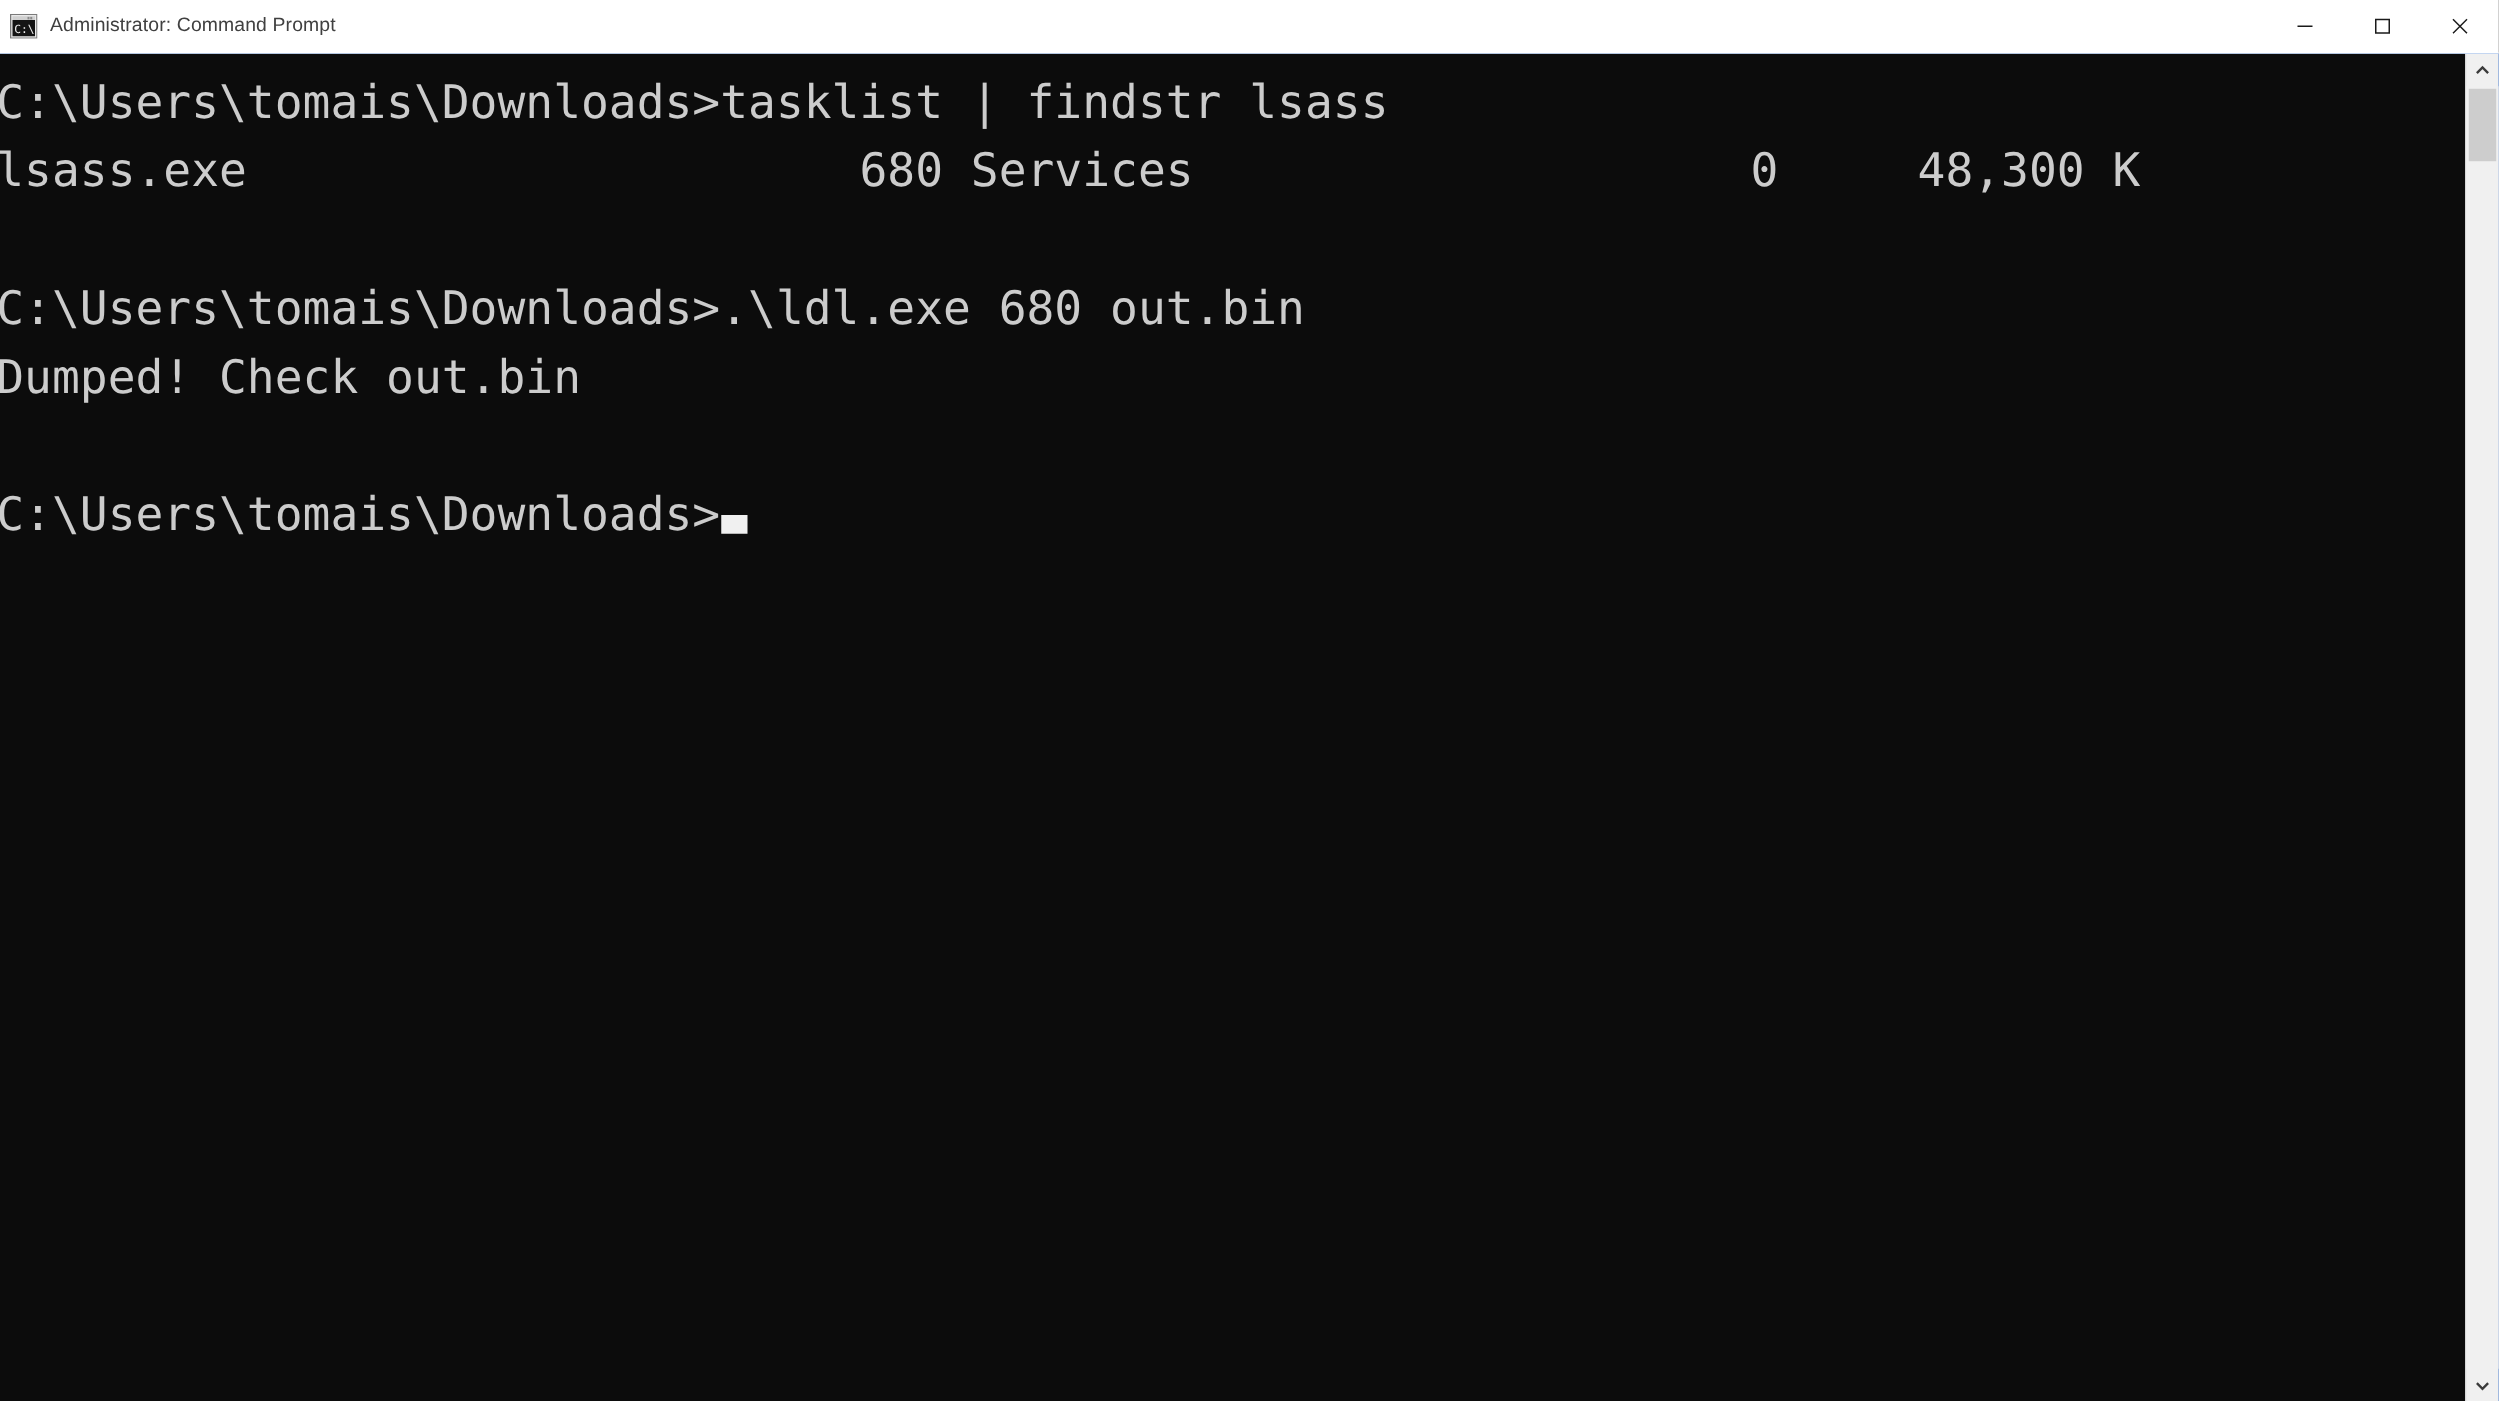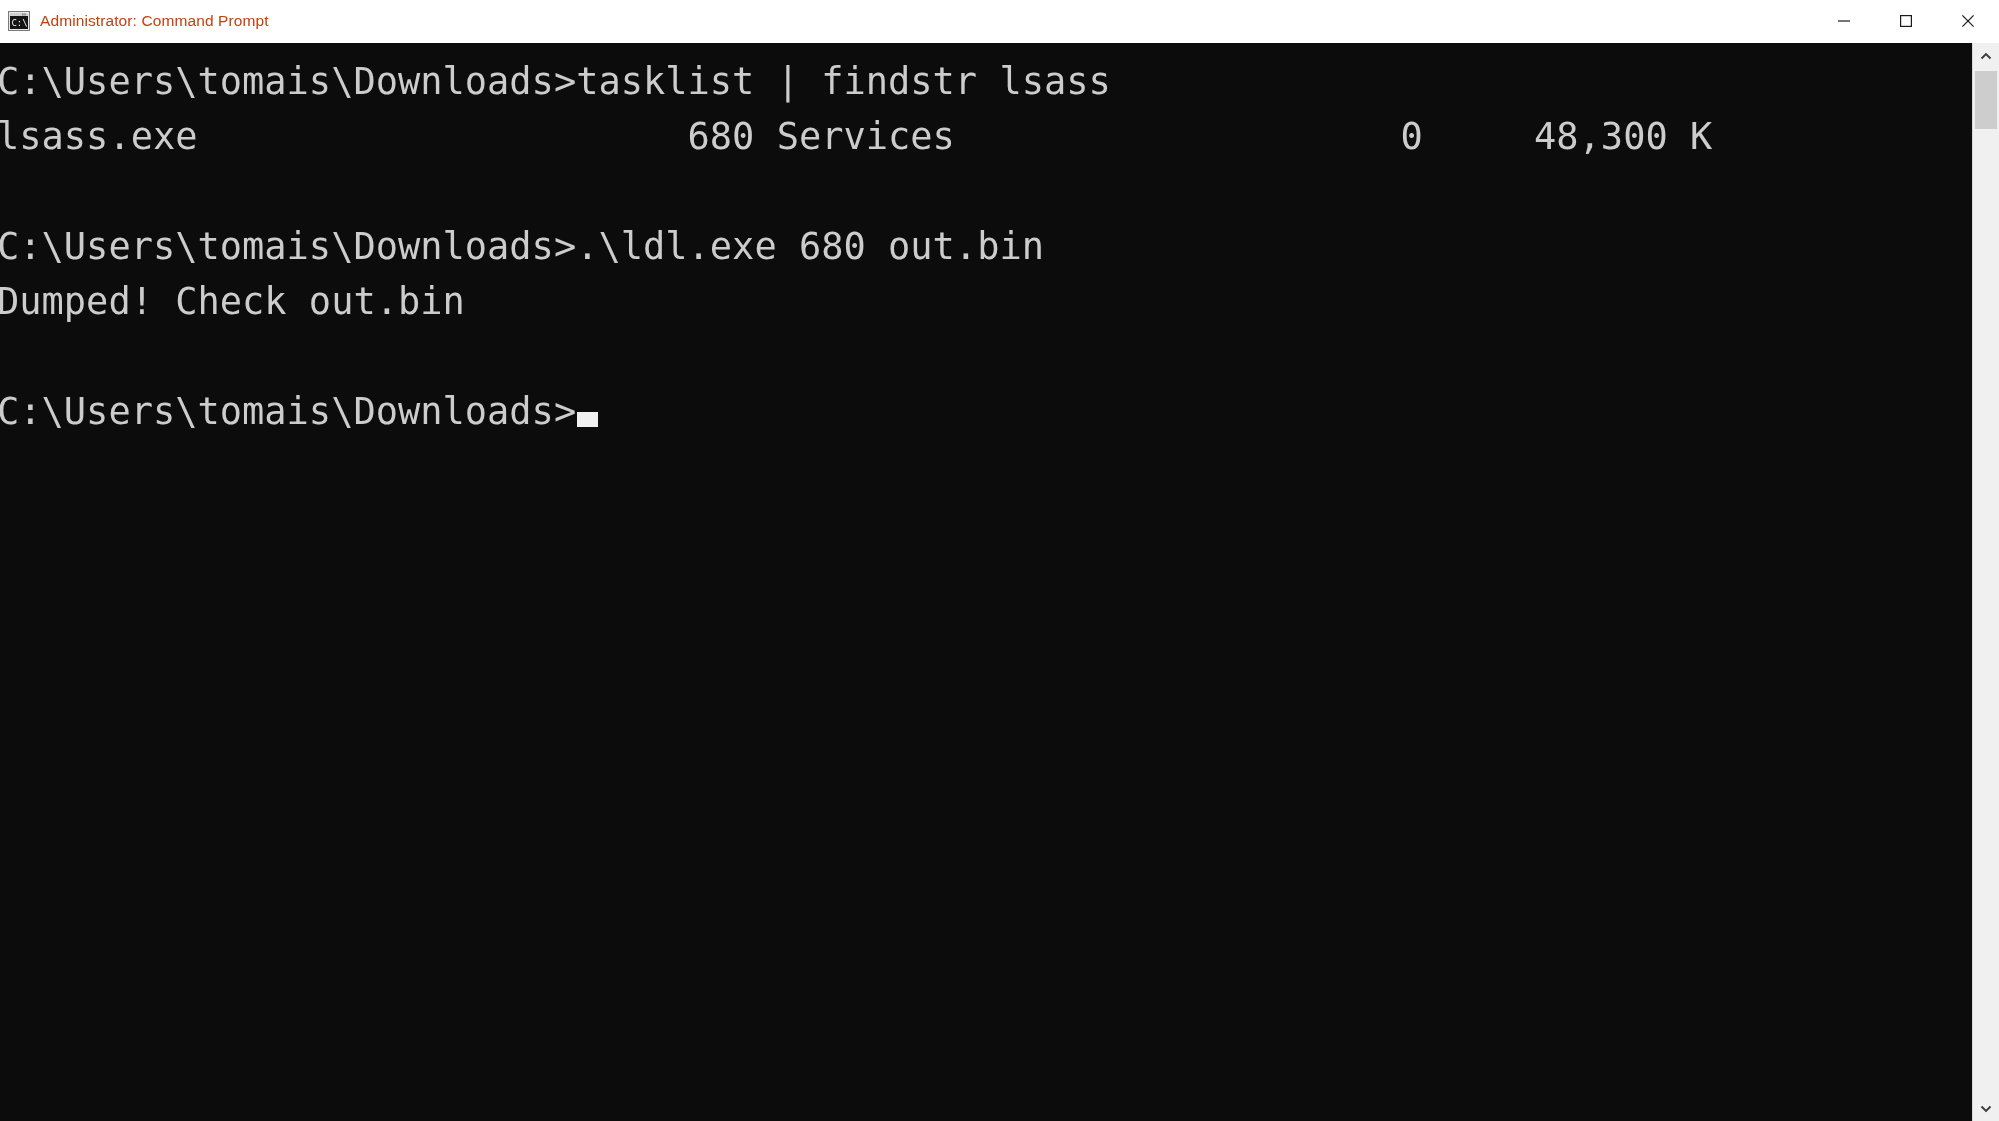--- a/index.html
+++ b/index.html
@@ -44,21 +44,21 @@
   }
   .app-icon {
     width: 22px;
     height: 20px;
     flex: 0 0 auto;
     position: relative;
   }
   .app-icon svg { display: block; }
   .title-text {
     font-size: 15.5px;
-    color: #c2410c;
+    color: #404040;
     letter-spacing: 0.1px;
     white-space: nowrap;
     font-family: "Liberation Sans", sans-serif;
   }
   .caption-buttons {
     display: flex;
     height: 42px;
     flex: 0 0 auto;
   }
   .caption-btn {

